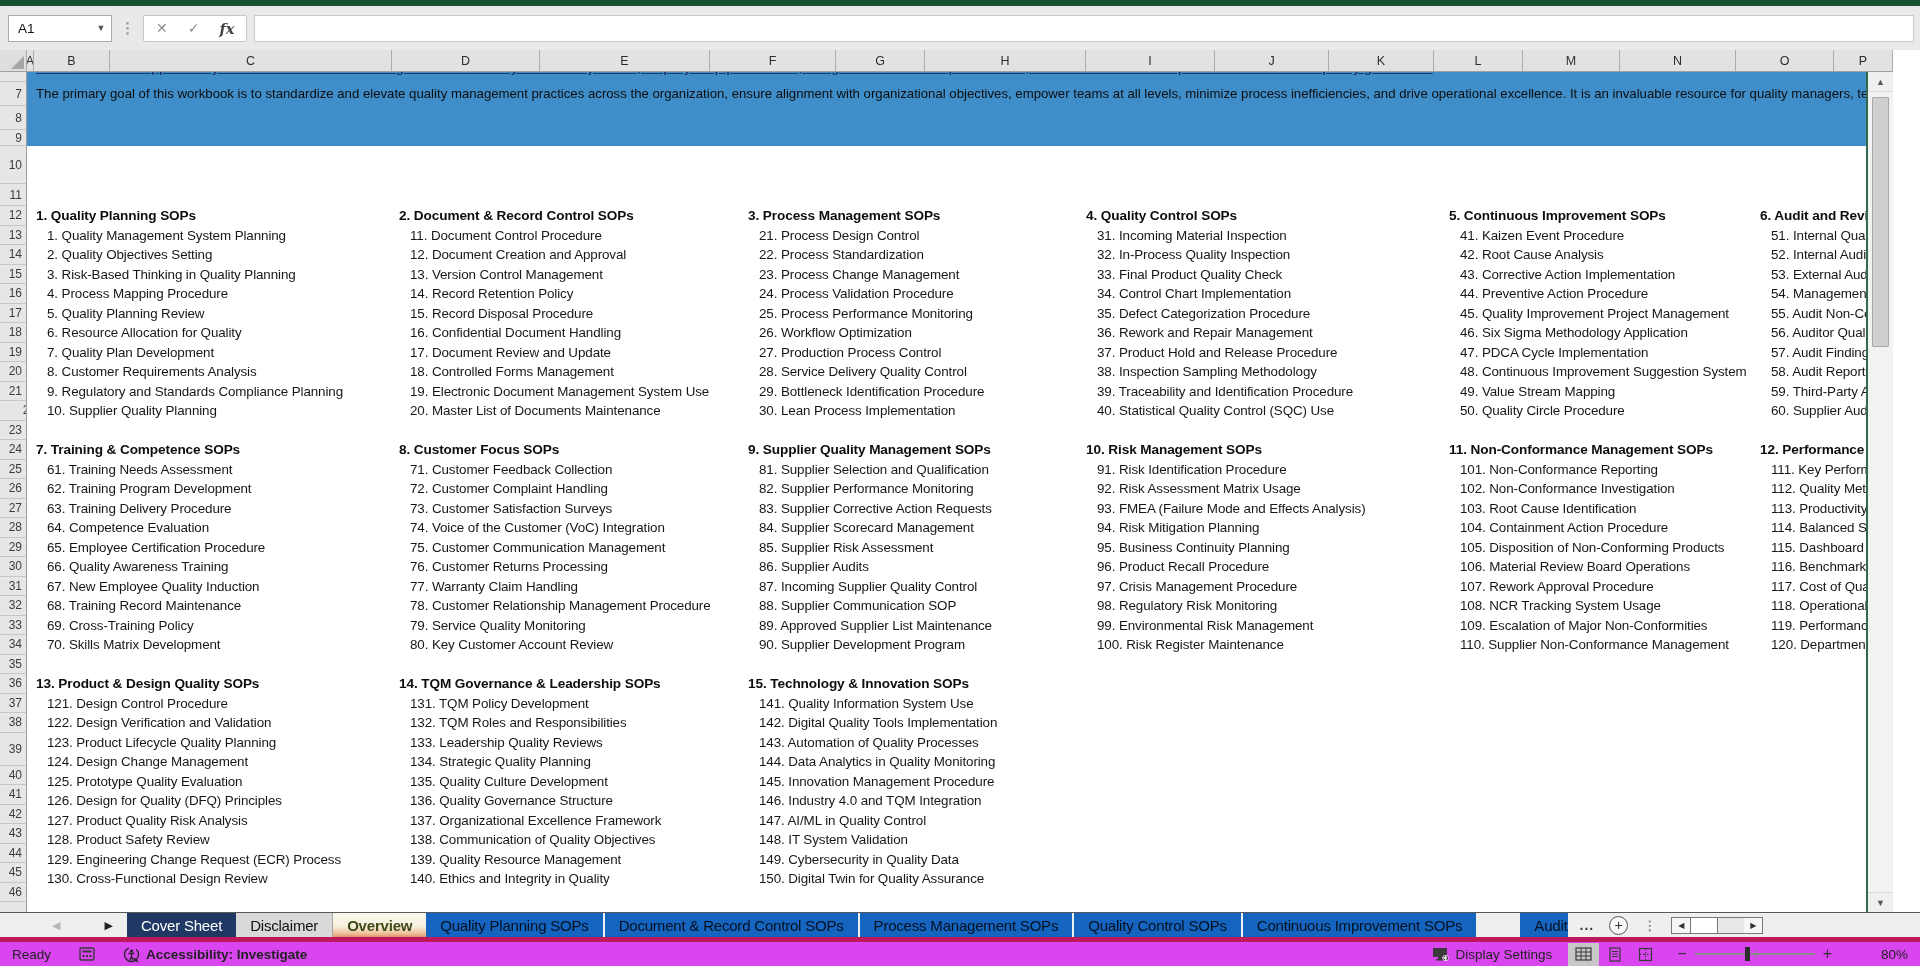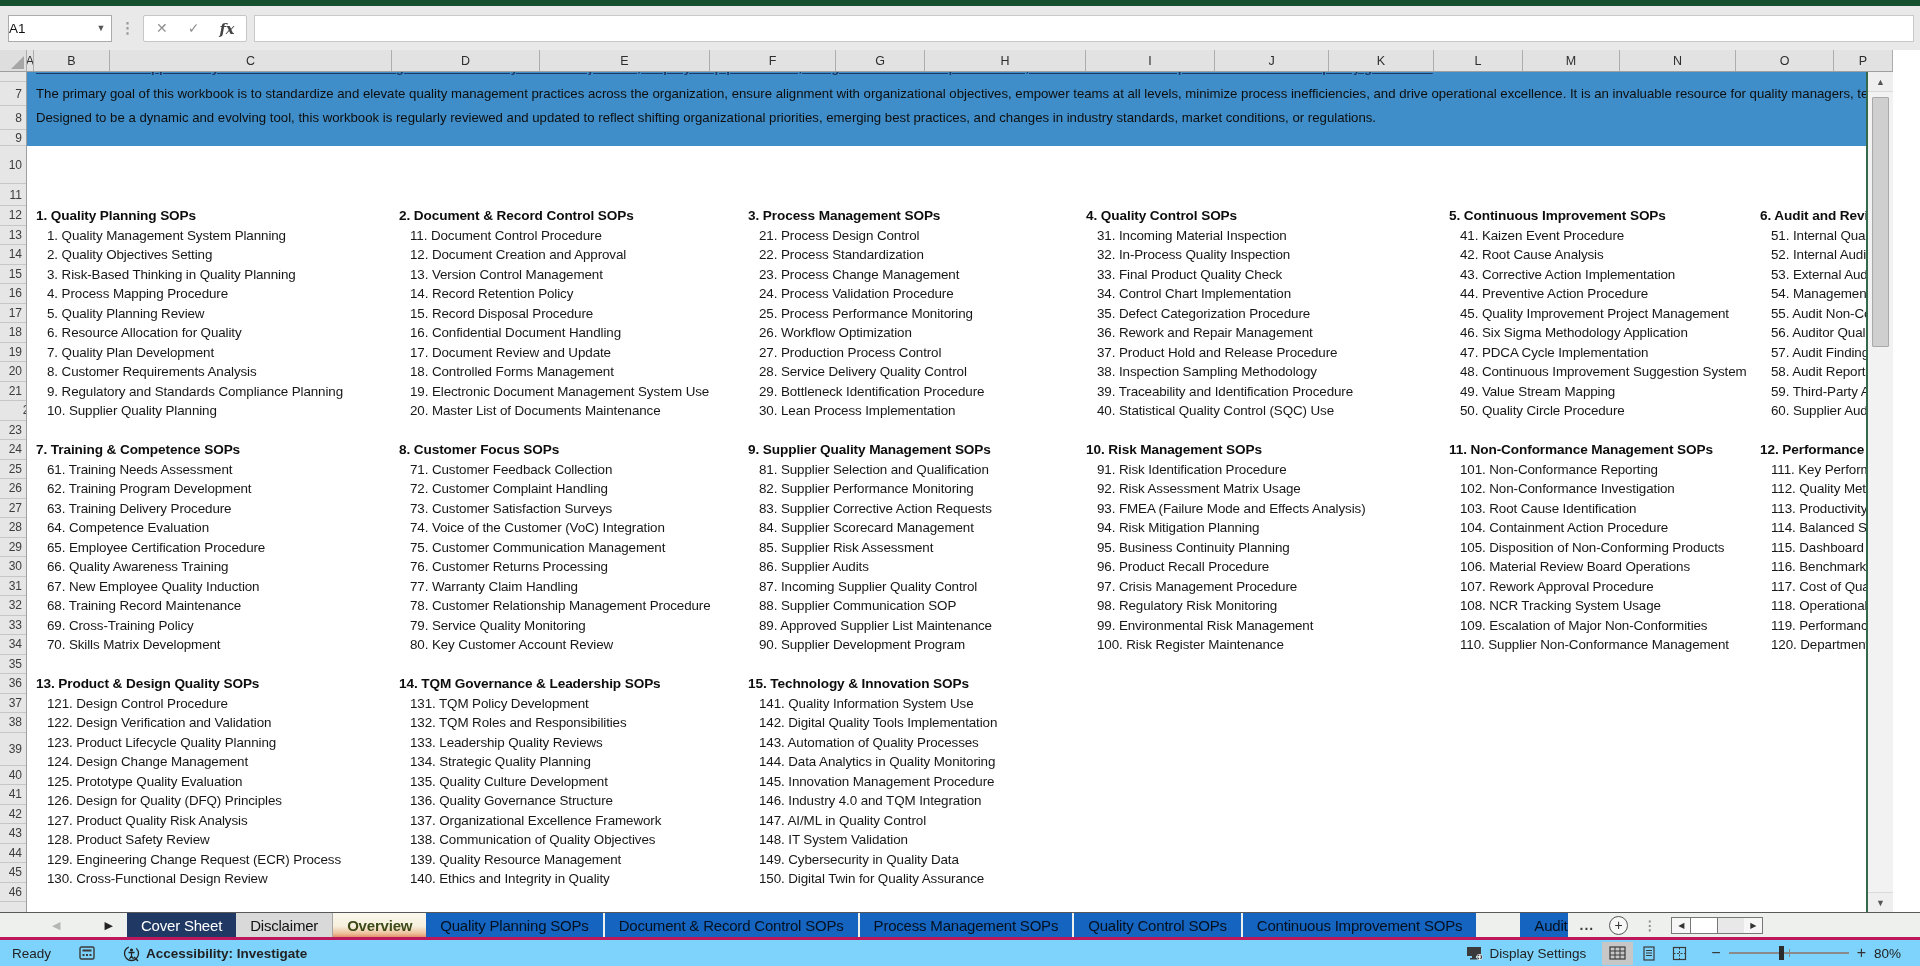--- a/index.html
+++ b/index.html
@@ -2,21 +2,21 @@
 <html><head>
 <meta charset="utf-8">
 <style>
   html,body{margin:0;padding:0;background:#fff;}
   body{width:1920px;height:966px;overflow:hidden;font-family:"Liberation Sans",sans-serif;}
   .app{position:relative;width:1920px;height:966px;display:flex;flex-direction:column;background:#e9e9e9;}
   .titlebar{height:6px;background:#15502f;flex:0 0 auto;}
   
   .fbar{height:44px;background:#e9e9e9;display:flex;align-items:center;padding:0 6px 0 8px;box-sizing:border-box;flex:0 0 auto;}
   .name-box{width:104px;height:27px;background:#fff;border:1px solid #ababab;display:flex;align-items:center;box-sizing:border-box;}
-  .name-box .nb-label{flex:1;font-size:13.5px;color:#111;}
+  .name-box .nb-label{flex:1;padding-left:9px;font-size:13.5px;color:#111;}
   .name-box .nb-caret{width:20px;text-align:center;font-size:9px;color:#555;}
   .grip{padding:0 8px;color:#9a9a9a;font-size:15px;font-weight:bold;}
   .fxwrap{background:#fff;border:1px solid #c6c6c6;height:27px;display:flex;align-items:center;box-sizing:border-box;padding:0 12px;gap:20px;border-radius:2px;}
   .fxb{font-size:14px;color:#8f8f8f;cursor:pointer;}
   .fxb.fx{font-family:"DejaVu Serif",serif;font-style:italic;font-weight:bold;color:#444;font-size:14.5px;}
   .formula-input{flex:1;height:27px;background:#fff;border:1px solid #c9c9c9;margin-left:7px;box-sizing:border-box;font-size:13px;padding:0 6px;line-height:25px;color:#111;}
   
   .sheet{flex:1;display:flex;min-height:0;background:#fff;}
   .sheet-main{width:1893px;display:flex;flex-direction:column;min-height:0;}
   .colheads{height:22px;display:flex;background:#e2e2e2;border-bottom:1px solid #9f9f9f;box-sizing:border-box;flex:0 0 auto;}
@@ -60,34 +60,34 @@
   .tab-clipped{max-width:57px;overflow:hidden;padding-right:0;margin-left:42px;}
   .tab-extra{display:flex;align-items:center;gap:15px;padding:0 10px;}
   .ellipsis{font-size:14px;color:#3c3c3c;font-weight:bold;letter-spacing:1px;cursor:pointer;}
   .addsheet{width:19px;height:19px;border:1.5px solid #555;border-radius:50%;display:flex;align-items:center;justify-content:center;font-size:14px;color:#333;box-sizing:border-box;background:#f7f7f7;cursor:pointer;}
   .grip2{color:#8a8a8a;font-size:13px;font-weight:bold;cursor:pointer;}
   .hscroll{width:92px;height:17px;border:1px solid #777;background:#e8e8e8;display:flex;align-items:stretch;align-self:center;box-sizing:border-box;}
   .hs-btn{width:18px;display:flex;align-items:center;justify-content:center;font-size:8px;color:#333;background:#f6f6f6;cursor:pointer;}
   .hs-thumb{width:26px;background:#fff;border-left:1px solid #777;border-right:1px solid #777;cursor:pointer;}
   .hs-track{flex:1;}
   
-  .status{height:29px;background:#7dd3fc;border-top:3px solid #be185d;display:flex;align-items:center;box-sizing:border-box;font-size:13.5px;color:#222;padding:0 12px;flex:0 0 auto;}
+  .status{height:29px;background:#d946ef;border-top:5px solid #be185d;display:flex;align-items:center;box-sizing:border-box;font-size:13.5px;color:#222;padding:0 12px;flex:0 0 auto;}
   .st-left{display:flex;align-items:center;gap:28px;}
   .acc{display:flex;align-items:center;gap:6px;font-weight:bold;}
   .st-right{margin-left:auto;display:flex;align-items:center;gap:16px;}
   .dispset{display:flex;align-items:center;gap:6px;}
   .views{display:flex;align-items:stretch;height:23px;}
   .viewbox{width:31px;display:flex;align-items:center;justify-content:center;cursor:pointer;}
   .viewbox.sel{background:#c7c7c7;}
   .zoomer{display:flex;align-items:center;gap:8px;}
   .zminus,.zplus{font-size:16px;color:#333;cursor:pointer;line-height:1;}
   .ztrack{width:120px;height:2px;background:#8a8a8a;position:relative;cursor:pointer;}
   .ztick{position:absolute;left:50%;top:-3px;width:1px;height:8px;background:#8a8a8a;}
   .zthumb{position:absolute;left:42%;top:-6px;width:5px;height:14px;background:#2b2b2b;cursor:pointer;}
-  .zpct{min-width:34px;text-align:left;}
+  .zpct{min-width:34px;text-align:right;margin-left:34px;}
   svg{display:block;}
 </style>
 </head>
 <body>
 
 <div class="app">
   <div class="titlebar"></div>
 
   <div class="fbar">
     <div class="name-box">
@@ -170,21 +170,20 @@
             <div class="row-n" style="height: 19.5px;">45</div>
             <div class="row-n" style="height: 19.5px;">46</div>
             <div class="row-n" style="height: 24px; margin-top: 8px;">47</div>
           </div>
         <div class="grid">
           <div class="intro">
             <div class="line6">
                 <span>Each section is supported by a dedicated sheet containing SOPs with clearly defined objectives, step-by-step procedures, assigned roles and responsibilities, and referenced to best practices and internal quality guidelines.</span>
               </div>
             <div class="introline">The primary goal of this workbook is to standardize and elevate quality management practices across the organization, ensure alignment with organizational objectives, empower teams at all levels, minimize process inefficiencies, and drive operational excellence. It is an invaluable resource for quality managers, team leaders, quality control specialists, and all empl</div>
-            <div class="introline">Designed to be a dynamic and evolving tool, this workbook is regularly reviewed and updated to reflect shifting organizational priorities, emerging best practices, and changes in industry standards, market conditions, or regulations.</div>
           </div>
           <div id="lists">
               <div class="list-col list-col-1">
                 <div class="sop-section">
                   <div class="sec-title">1. Quality Planning SOPs</div>
                   <div class="sec-item">1. Quality Management System Planning</div>
                   <div class="sec-item">2. Quality Objectives Setting</div>
                   <div class="sec-item">3. Risk-Based Thinking in Quality Planning</div>
                   <div class="sec-item">4. Process Mapping Procedure</div>
                   <div class="sec-item">5. Quality Planning Review</div>

